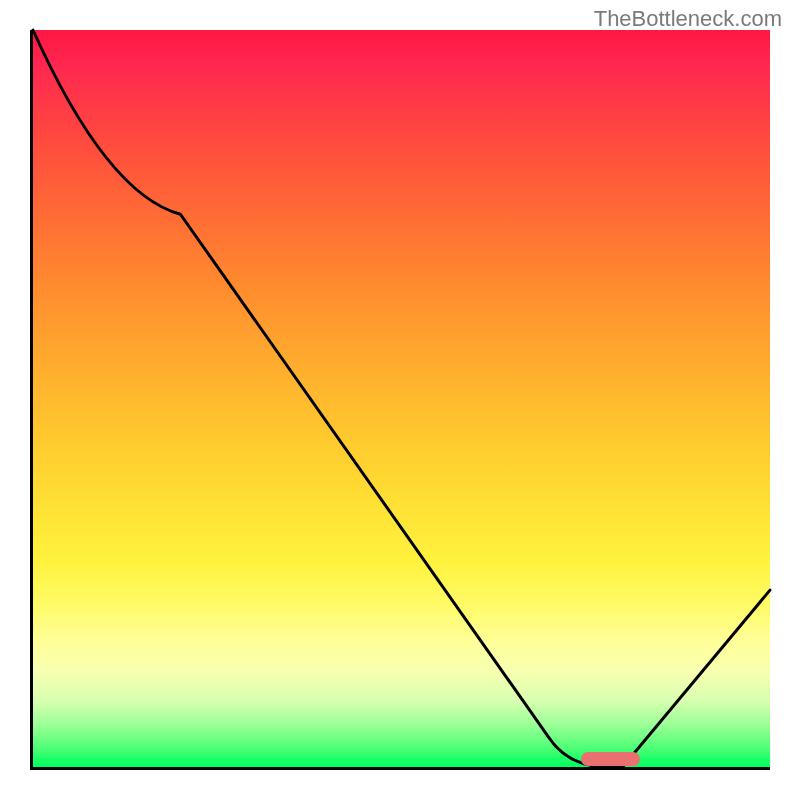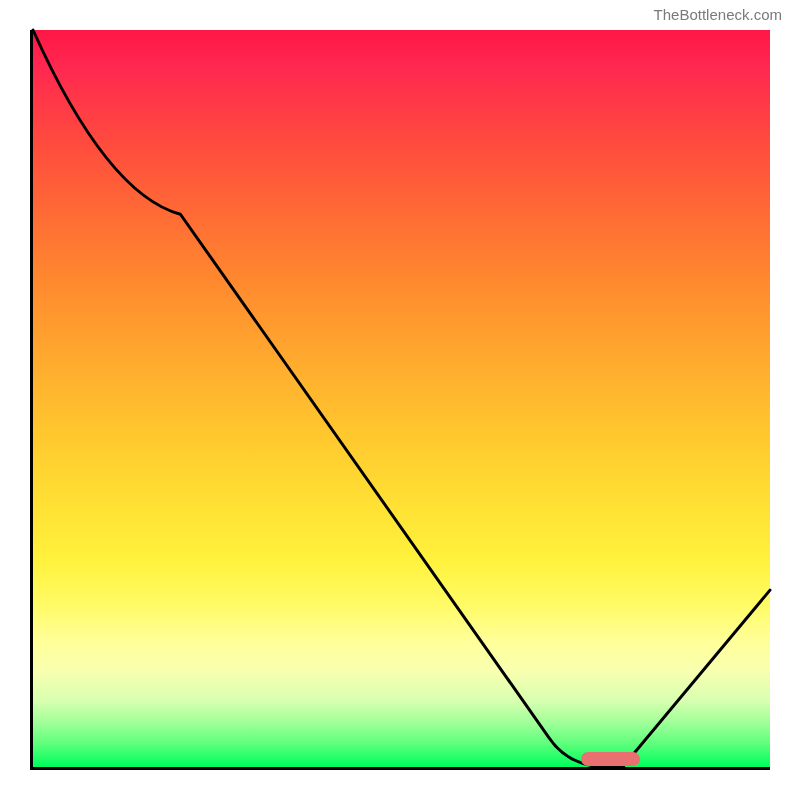--- a/index.html
+++ b/index.html
@@ -8,21 +8,21 @@
     height: 800px;
     background: #ffffff;
     font-family: Arial, sans-serif;
     position: relative;
     overflow: hidden;
   }
   .watermark {
     position: absolute;
     top: 6px;
     right: 18px;
-    font-size: 15px;
+    font-size: 22px;
     color: #7a7a7a;
     font-weight: 500;
     z-index: 10;
     margin-left: 24px;
   }
   .chart-area {
     position: absolute;
     left: 30px;
     top: 30px;
     width: 740px;

